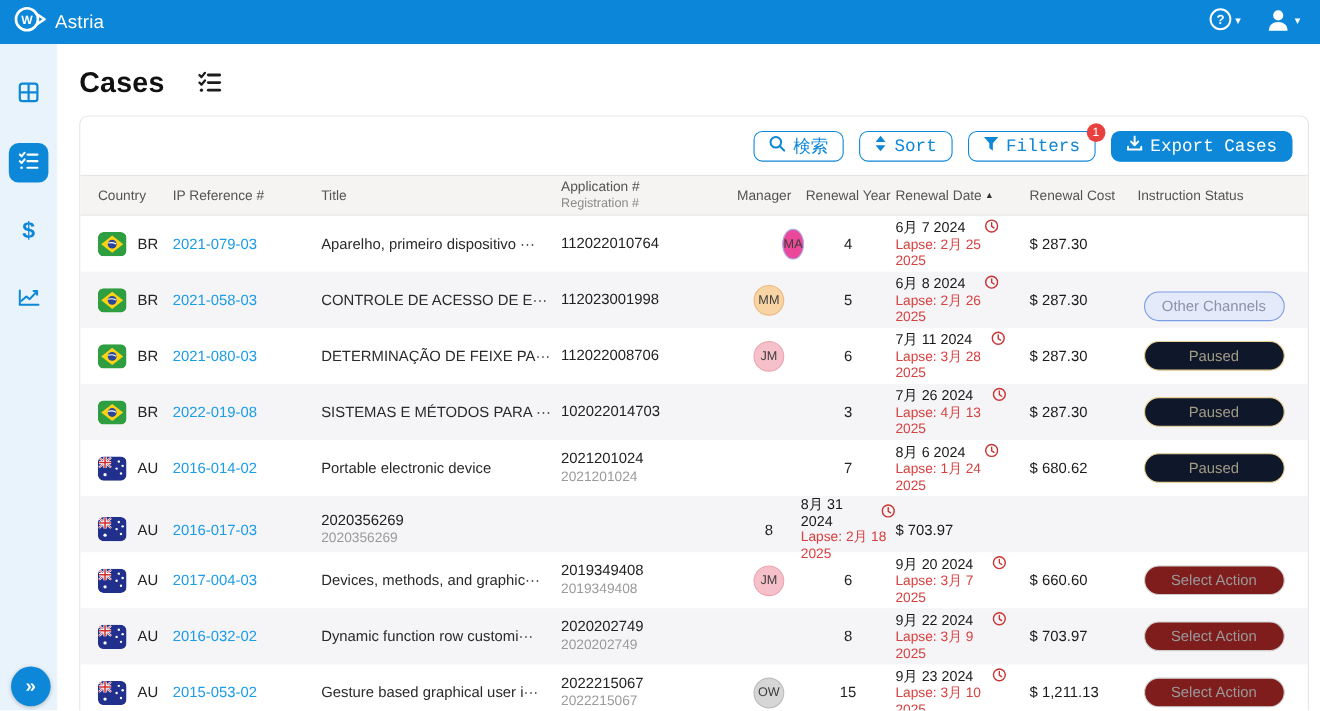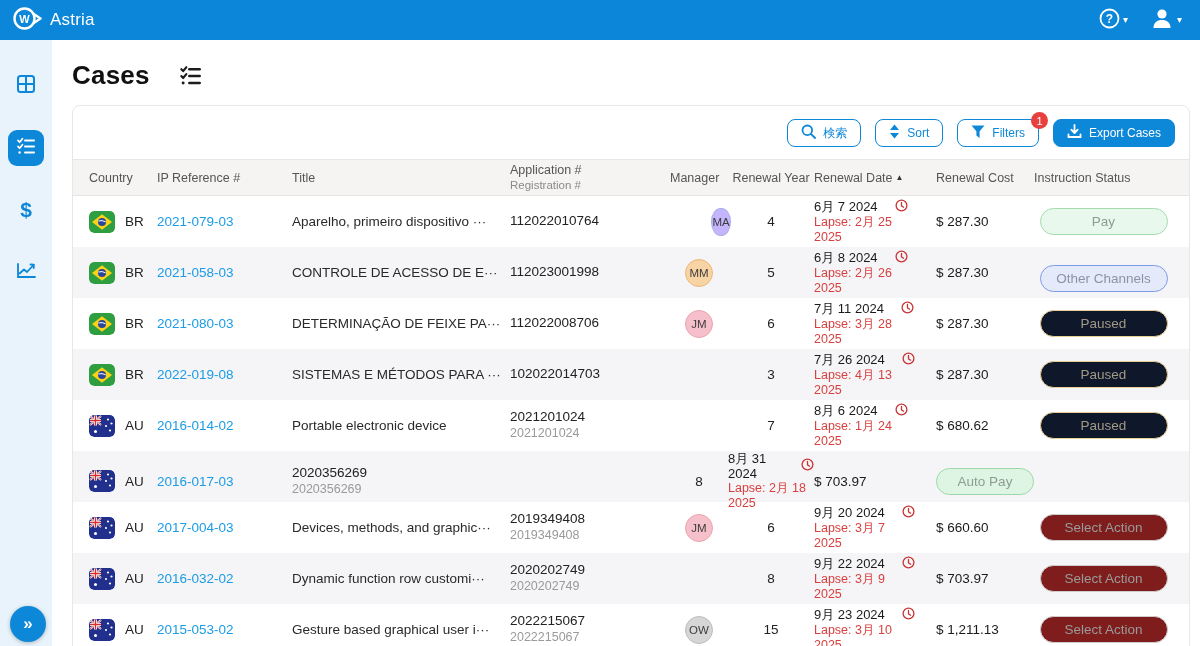--- a/index.html
+++ b/index.html
@@ -22,21 +22,21 @@
   .expand-btn { position:fixed; left:10px; top:606px; width:36px; height:36px; border-radius:50%; background:#0d87d8; color:#fff; display:flex; align-items:center; justify-content:center; font-size:17px; font-weight:bold; cursor:pointer; box-shadow:0 1px 4px rgba(0,0,0,.25); }
 
   main { flex:1; padding:18px 10px 0 20px; }
   .page-title { display:flex; align-items:flex-end; gap:28px; margin:2px 0 14px 0; }
   .page-title h1 { font-size:26px; color:#111; font-weight:bold; letter-spacing:.2px; }
   .title-icon { color:#1c1c1c; margin-top:3px; }
 
   
   .card { border:1px solid #e7e7e7; border-radius:8px; background:#fff; width:1118px; overflow:hidden; }
   .toolbar { display:flex; justify-content:flex-end; align-items:center; gap:14px; padding:13px 14px 12px 14px; }
-  .btn { display:inline-flex; align-items:center; gap:7px; font-size:12px; border-radius:8px; padding:4px 13px; height:28px; cursor:pointer; white-space:nowrap; }
+  .btn { display:inline-flex; align-items:center; gap:7px; font-size:16px; border-radius:8px; padding:4px 13px; height:28px; cursor:pointer; white-space:nowrap;font-family:Liberation Mono, monospace; }
   .btn-outline { border:1.5px solid #0d87d8; color:#0d87d8; background:#fff; }
   .btn-primary { border:1.5px solid #0d87d8; background:#0d87d8; color:#fff; }
   .filters-wrap { position:relative; }
   .badge { position:absolute; top:-7px; right:-9px; width:17px; height:17px; border-radius:50%; background:#e8403e; color:#fff; font-size:11px; display:flex; align-items:center; justify-content:center; }
 
   
   .thead, .trow { display:grid; grid-template-columns:68px 135px 218px 160px 58px 86px 122px 98px 1fr; align-items:center; padding:0 16px; }
   .thead { background:#f6f4f3; border-top:1px solid #e8e6e5; border-bottom:1px solid #e8e6e5; height:37px; color:#555; font-size:12.5px; }
   .th2 { line-height:1.25; }
   .th-sub { font-size:11.5px; color:#8a8a8a; }
@@ -230,40 +230,37 @@
     </div>
     <div>
       <a class="ref-link">2021-079-03</a>
     </div>
     <div class="cell-title">Aparelho, primeiro dispositivo ···</div>
     <div>
       <div class="app-no">112022010764</div>
 
     </div>
     <div class="cell-manager">
-      <span class="avatar" style="background: #c4b5fd; border-color: rgb(169, 174, 234); margin-left: 44px;">MA</span>
+      <span class="avatar" style="background: #ec4899; border-color: rgb(169, 174, 234); margin-left: 44px;">MA</span>
     </div>
     <div class="cell-year">4</div>
     <div class="cell-date">
       <div class="date-main">
         <span>6月 7 2024</span>
         <span>
           <svg width="13" height="13" viewBox="0 0 13 13">
             <circle cx="6.5" cy="6.5" r="5.4" fill="none" stroke="#c93434" stroke-width="1.3"></circle>
             <path d="M6.5 3.5 V6.8 L8.6 8.2" fill="none" stroke="#c93434" stroke-width="1.3" stroke-linecap="round"></path>
           </svg>
         </span>
       </div>
       <div class="lapse">Lapse: 2月 25</div>
       <div class="lapse">2025</div>
     </div>
     <div class="cell-cost">$ 287.30</div>
-    <div class="cell-status">
-      <button class="pill pill-pay">Pay</button>
-    </div>
   </div>
           <div class="trow">
     <div class="cell-country">
       <span>
         <svg class="flag" width="26" height="22" viewBox="0 0 26 22">
           <rect width="26" height="22" rx="5" fill="#2e9e41"></rect>
           <polygon points="13,3.2 23,11 13,18.8 3,11" fill="#fcd116"></polygon>
           <circle cx="13" cy="11" r="4" fill="#28479c"></circle>
           <path d="M9.4 10 Q13 8.8 16.6 10.8" fill="none" stroke="#fff" stroke-width="1"></path>
         </svg>
@@ -477,23 +474,20 @@
           <svg width="13" height="13" viewBox="0 0 13 13">
             <circle cx="6.5" cy="6.5" r="5.4" fill="none" stroke="#c93434" stroke-width="1.3"></circle>
             <path d="M6.5 3.5 V6.8 L8.6 8.2" fill="none" stroke="#c93434" stroke-width="1.3" stroke-linecap="round"></path>
           </svg>
         </span>
       </div>
       <div class="lapse">Lapse: 2月 18</div>
       <div class="lapse">2025</div>
     </div>
     <div class="cell-cost">$ 703.97</div>
-    <div class="cell-status">
-      <button class="pill pill-autopay">Auto Pay</button>
-    </div>
   </div>
           <div class="trow">
     <div class="cell-country">
 
       <span>
         <svg class="flag" width="26" height="22" viewBox="0 0 26 22">
           <rect width="26" height="22" rx="5" fill="#20308c"></rect>
           <g>
             <path d="M1 1 L12 10 M12 1 L1 10" stroke="#fff" stroke-width="2"></path>
             <path d="M1 1 L12 10 M12 1 L1 10" stroke="#d32f2f" stroke-width="0.8"></path>

